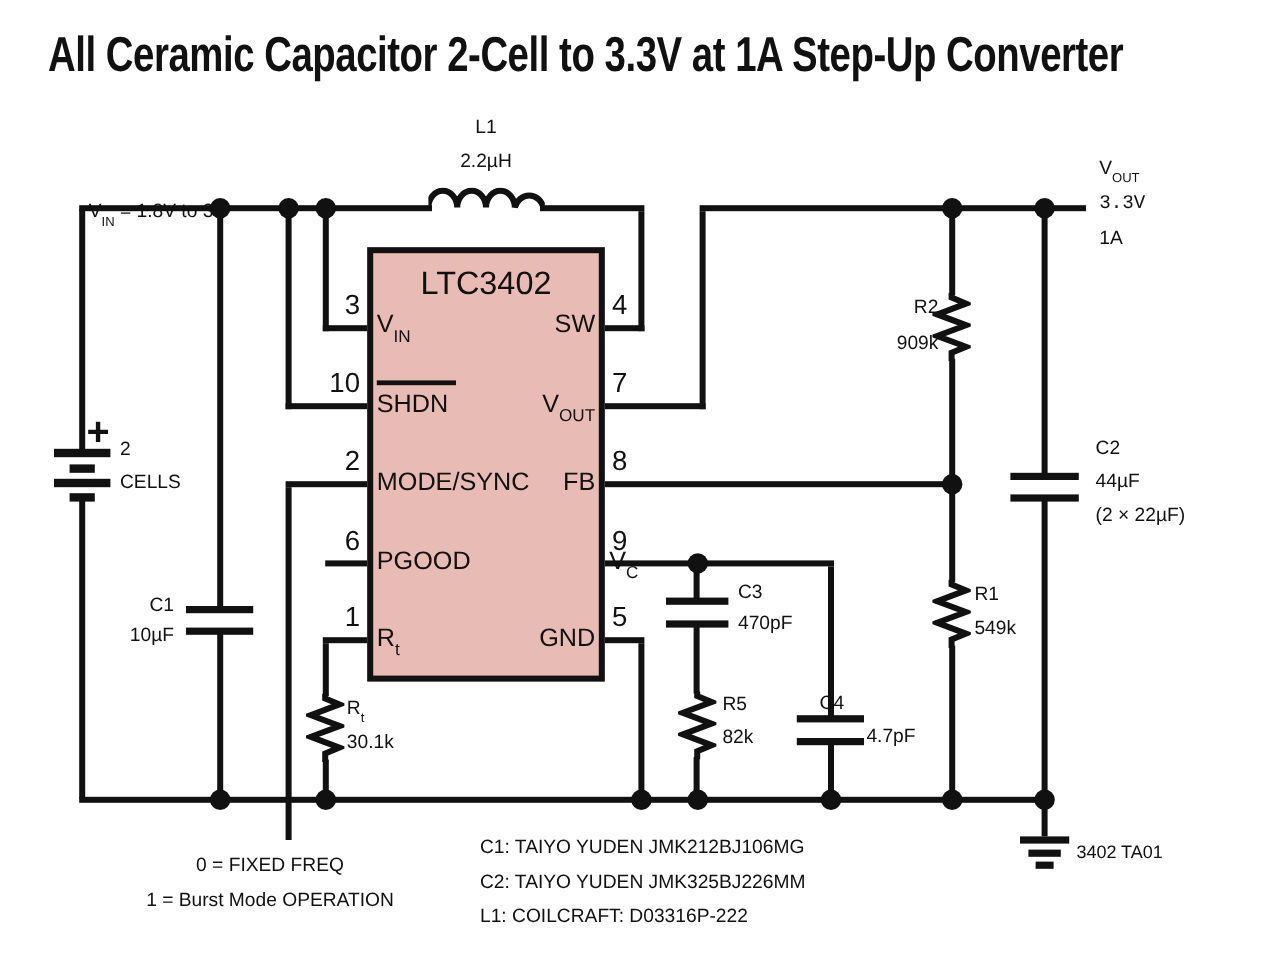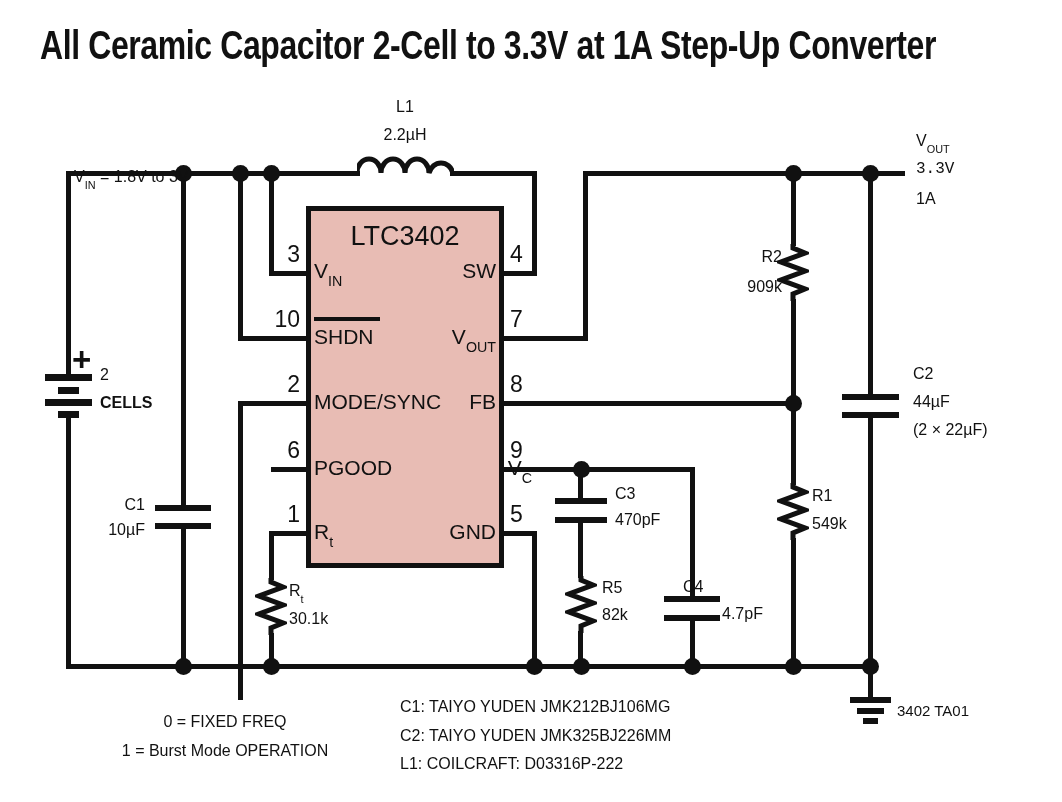--- a/index.html
+++ b/index.html
@@ -217,21 +217,21 @@
   <div class="txt" style="left:683px;top:578px;">C4</div>
   <div class="txt" style="left:722px;top:605px;">4.7pF</div>
 
   <div class="txt" style="left:289px;top:582px;">
     <span>R</span><sub class="s">t</sub>
   </div>
   <div class="txt" style="left:289px;top:610px;">30.1k</div>
 
   <div class="txt" style="left:72px;top:342px;font-size:33px;font-weight:700;">+</div>
   <div class="txt" style="left:100px;top:366px;">2</div>
-  <div class="txt" style="left:100px;top:394px;font-weight:bold;">CELLS</div>
+  <div class="txt" style="left:100px;top:394px;">CELLS</div>
 
   <div class="txt ra" style="left:55px;top:496px;width:90px;">C1</div>
   <div class="txt ra" style="left:55px;top:521px;width:90px;">10µF</div>
 
   <div class="txt ctr" style="left:80px;top:713px;width:290px;">0 = FIXED FREQ</div>
   <div class="txt ctr" style="left:80px;top:742px;width:290px;">1 = Burst Mode OPERATION</div>
 
   <div class="txt" style="left:400px;top:698px;">C1: TAIYO YUDEN JMK212BJ106MG</div>
   <div class="txt" style="left:400px;top:727px;">C2: TAIYO YUDEN JMK325BJ226MM</div>
   <div class="txt" style="left:400px;top:755px;">L1: COILCRAFT: D03316P-222</div>

